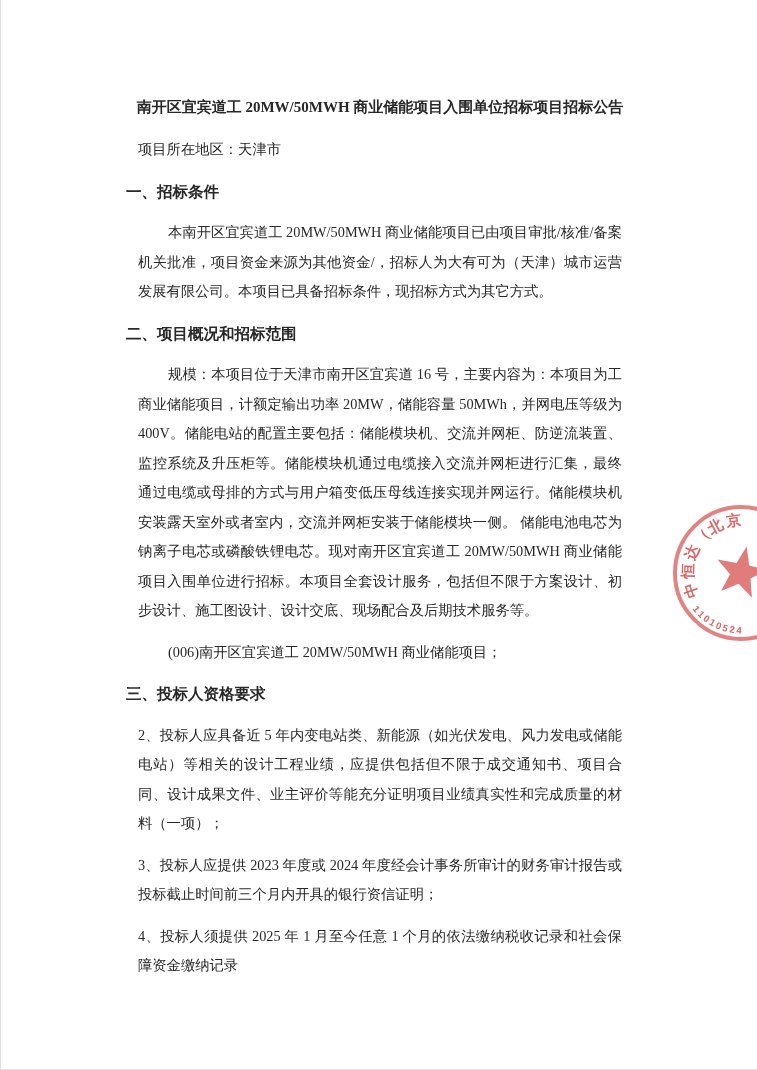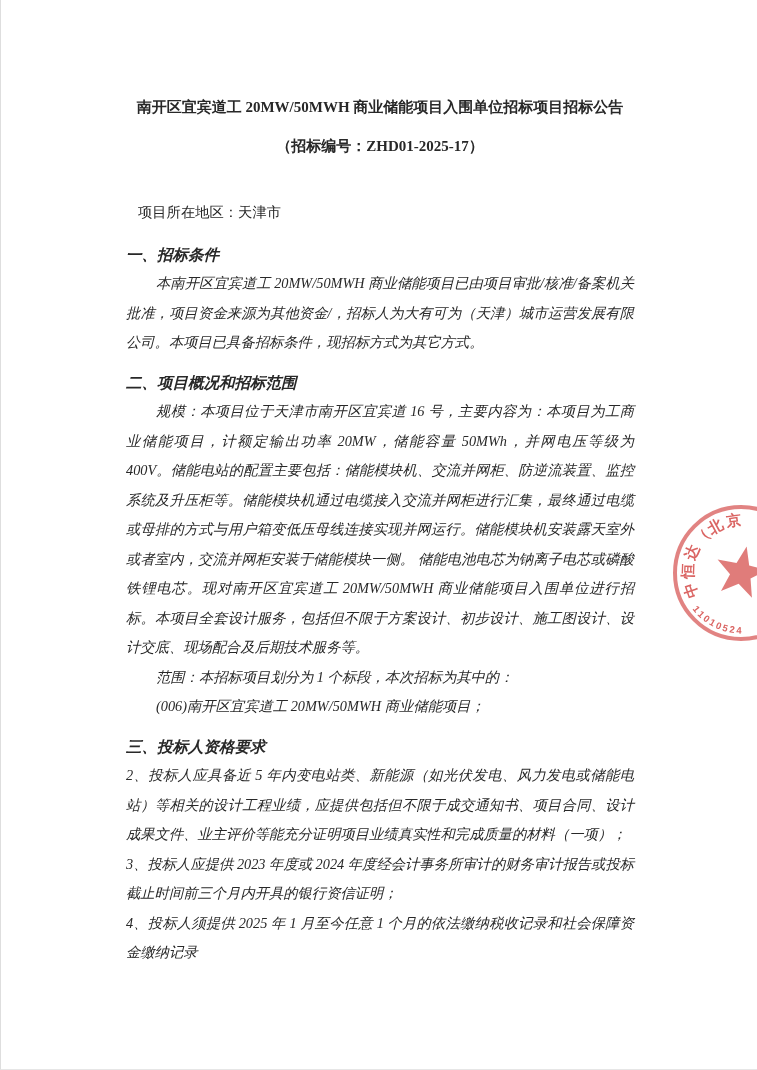--- a/index.html
+++ b/index.html
@@ -29,25 +29,25 @@
     font-size:15px;font-weight:bold;
     text-align:center;line-height:22px;
     margin:0 0 41px 0;
   }
   .meta-line{
     font-size:14.3px;line-height:29.5px;margin:12px;
     text-align:justify;
   }
   .sec-heading{
     font-size:15.5px;font-weight:bold;
-    line-height:29.5px;margin:10px 0 0 0;font-style:italic;
+    line-height:29.5px;margin:10px 0 0 0;
   }
   .para{
-    font-size:14.3px;line-height:29.5px;margin:0;
-    text-align:justify;text-justify:inter-character;font-style:italic;
+    font-size:14.3px;line-height:29.5px;margin:12px;
+    text-align:justify;text-justify:inter-character;
   }
   .para.indent{text-indent:2.1em;}
   
   .seal{
     position:absolute;
     left:630px;top:463px;
     width:220px;height:220px;
     opacity:0.88;
   }
   .seal text{
@@ -57,30 +57,28 @@
   .seal .arc-char{font-size:15px;font-weight:bold;}
   .seal .serial{font-size:9.5px;font-weight:bold;}
 </style>
 </head>
 <body>
 
 <div class="page">
 
   <div class="content">
     <p class="doc-title">南开区宜宾道工 20MW/50MWH 商业储能项目入围单位招标项目招标公告</p>
-    <p class="doc-subtitle">（招标编号：ZHD01-2025-17）</p>
 
     <p class="meta-line">项目所在地区：天津市</p>
 
     <p class="sec-heading">一、招标条件</p>
     <p class="para indent">本南开区宜宾道工 20MW/50MWH 商业储能项目已由项目审批/核准/备案机关批准，项目资金来源为其他资金/，招标人为大有可为（天津）城市运营发展有限公司。本项目已具备招标条件，现招标方式为其它方式。</p>
 
     <p class="sec-heading">二、项目概况和招标范围</p>
     <p class="para indent">规模：本项目位于天津市南开区宜宾道 16 号，主要内容为：本项目为工商业储能项目，计额定输出功率 20MW，储能容量 50MWh，并网电压等级为 400V。储能电站的配置主要包括：储能模块机、交流并网柜、防逆流装置、监控系统及升压柜等。储能模块机通过电缆接入交流并网柜进行汇集，最终通过电缆或母排的方式与用户箱变低压母线连接实现并网运行。储能模块机安装露天室外或者室内，交流并网柜安装于储能模块一侧。 储能电池电芯为钠离子电芯或磷酸铁锂电芯。现对南开区宜宾道工 20MW/50MWH 商业储能项目入围单位进行招标。本项目全套设计服务，包括但不限于方案设计、初步设计、施工图设计、设计交底、现场配合及后期技术服务等。</p>
-    <p class="para indent">范围：本招标项目划分为 1 个标段，本次招标为其中的：</p>
     <p class="para indent">(006)南开区宜宾道工 20MW/50MWH 商业储能项目；</p>
 
     <p class="sec-heading">三、投标人资格要求</p>
     <p class="para">2、投标人应具备近 5 年内变电站类、新能源（如光伏发电、风力发电或储能电站）等相关的设计工程业绩，应提供包括但不限于成交通知书、项目合同、设计成果文件、业主评价等能充分证明项目业绩真实性和完成质量的材料（一项）；</p>
     <p class="para">3、投标人应提供 2023 年度或 2024 年度经会计事务所审计的财务审计报告或投标截止时间前三个月内开具的银行资信证明；</p>
     <p class="para">4、投标人须提供 2025 年 1 月至今任意 1 个月的依法缴纳税收记录和社会保障资金缴纳记录</p>
   </div>
 
   <svg class="seal" viewBox="-110 -110 220 220" xmlns="http://www.w3.org/2000/svg">
     <circle cx="0" cy="0" r="66" fill="none" stroke="#d6504e" stroke-width="4" opacity="0.8"></circle>

